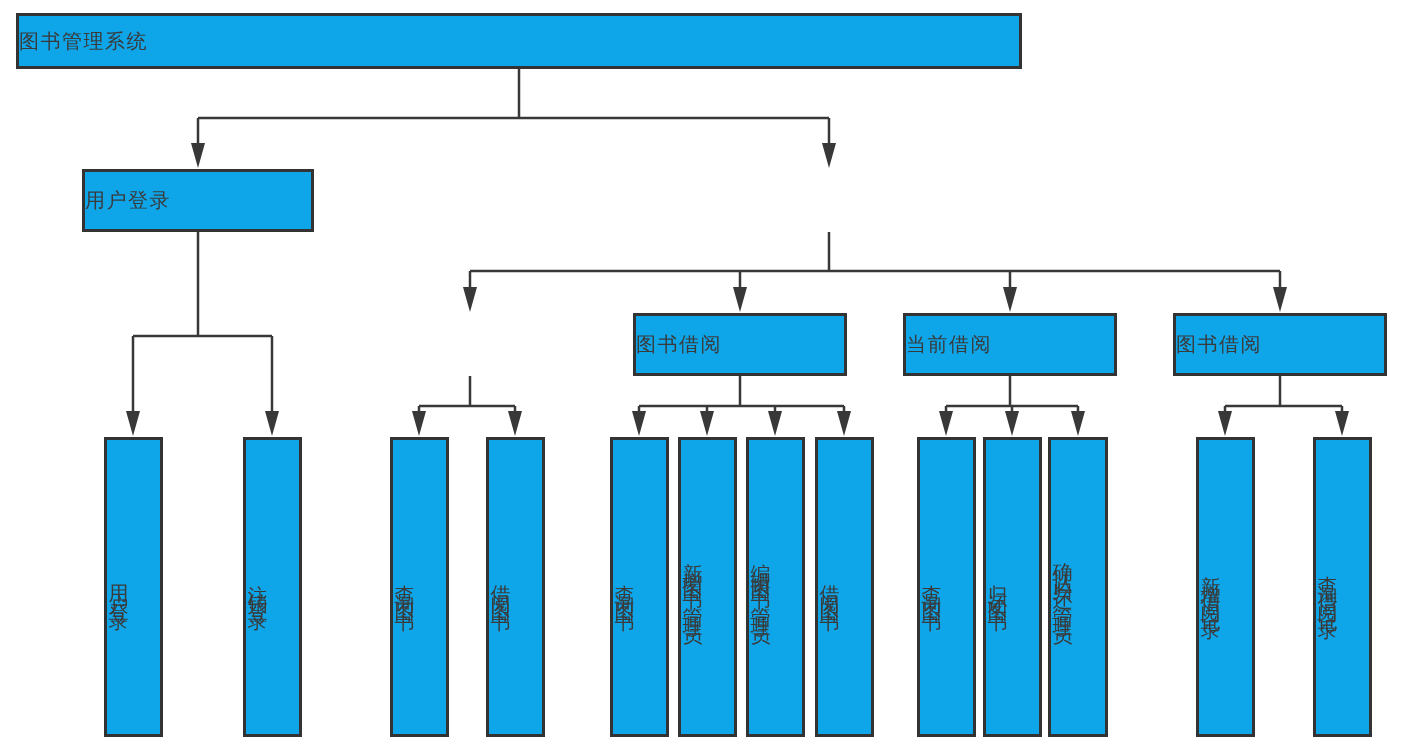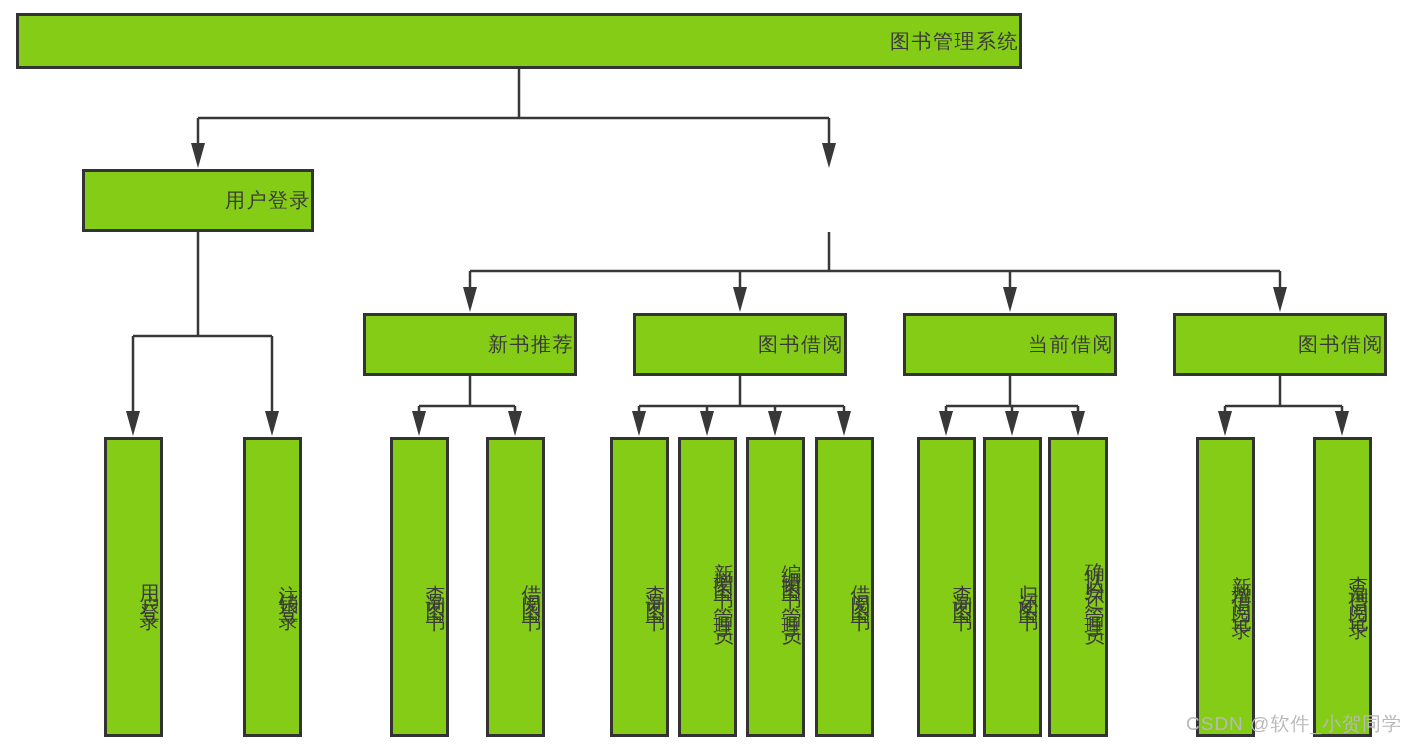--- a/index.html
+++ b/index.html
@@ -13,25 +13,26 @@
   }
   .connectors {
     position: absolute;
     left: 0; top: 0;
     width: 1405px; height: 747px;
     pointer-events: none;
   }
   .box {
     position: absolute;
     box-sizing: border-box;
-    background: #84cc16;
+    background: #0ea5e9;
     border: 3px solid #333333;
     display: flex;
     align-items: center;
-    justify-content: flex-end;
+    justify-content: flex-start;
+    font-family: Liberation Mono, monospace;
   }
   .box.h .lbl {
     font-size: 20px;
     letter-spacing: 1.5px;
     color: #3a3a3a;
     white-space: nowrap;
   }
   .box.v .lbl {
     writing-mode: vertical-rl;
     text-orientation: mixed;
@@ -77,23 +78,20 @@
   </svg>
 
   <div class="box h" style="left:16px;top:13px;width:1006px;height:56px">
     <span class="lbl">图书管理系统</span>
   </div>
 
   <div class="box h" style="left:82px;top:169px;width:232px;height:63px">
     <span class="lbl">用户登录</span>
   </div>
 
-  <div class="box h" style="left:363px;top:313px;width:214px;height:63px">
-    <span class="lbl">新书推荐</span>
-  </div>
   <div class="box h" style="left:903px;top:313px;width:214px;height:63px">
     <span class="lbl">当前借阅</span>
   </div>
   <div class="box h" style="left:633px;top:313px;width:214px;height:63px">
     <span class="lbl">图书借阅</span>
   </div>
   <div class="box h" style="left:1173px;top:313px;width:214px;height:63px">
     <span class="lbl">图书借阅</span>
   </div>
 
@@ -134,15 +132,14 @@
     <span class="lbl">确认归还（管理员）</span>
   </div>
 
   <div class="box v" style="left:1196px;top:437px;width:59px;height:300px">
     <span class="lbl">新增借阅记录</span>
   </div>
   <div class="box v" style="left:1313px;top:437px;width:59px;height:300px">
     <span class="lbl">查询借阅记录</span>
   </div>
 
-  <div class="watermark">CSDN @软件_小贺同学</div>
 
 </div>
 
 </body></html>

